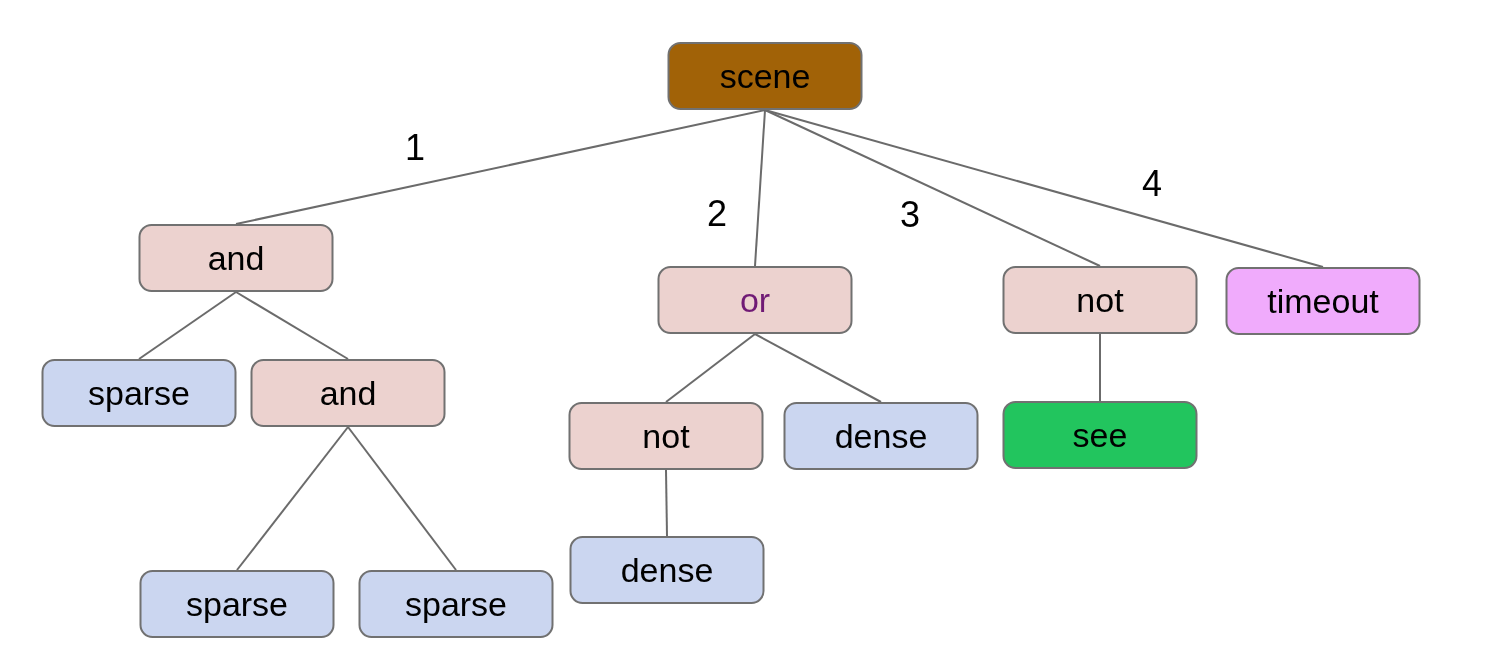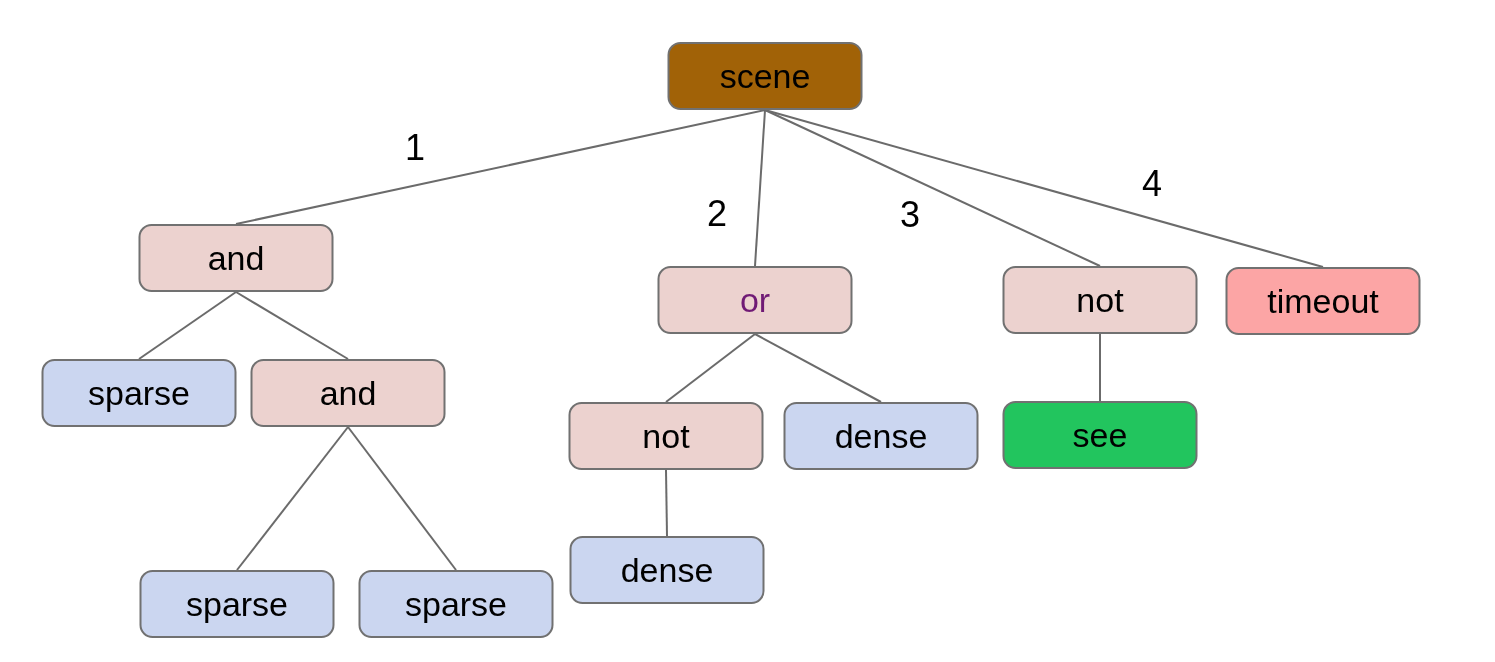--- a/index.html
+++ b/index.html
@@ -75,21 +75,21 @@
       </div>
       <div class="node" style="left: 236px; top: 258px; background: rgb(236, 210, 207); border-color: rgb(113, 113, 113); color: rgb(0, 0, 0);">
         <span>and</span>
       </div>
       <div class="node" style="left: 755px; top: 292px; background: rgb(236, 210, 207); border-color: rgb(113, 113, 113); color: #701a75; margin-top: 8px;">
         <span>or</span>
       </div>
       <div class="node" style="left: 1100px; top: 300px; background: rgb(236, 210, 207); border-color: rgb(113, 113, 113); color: rgb(0, 0, 0);">
         <span>not</span>
       </div>
-      <div class="node" style="left: 1323px; top: 301px; background: #fca5a5; border-color: rgb(113, 113, 113); color: rgb(0, 0, 0);">
+      <div class="node" style="left: 1323px; top: 301px; background: #f0abfc; border-color: rgb(113, 113, 113); color: rgb(0, 0, 0);">
         <span>timeout</span>
       </div>
       <div class="node" style="left: 139px; top: 393px; background: rgb(203, 214, 240); border-color: rgb(113, 113, 113); color: rgb(0, 0, 0);">
         <span>sparse</span>
       </div>
       <div class="node" style="left: 348px; top: 393px; background: rgb(236, 210, 207); border-color: rgb(113, 113, 113); color: rgb(0, 0, 0);">
         <span>and</span>
       </div>
       <div class="node" style="left: 666px; top: 436px; background: rgb(236, 210, 207); border-color: rgb(113, 113, 113); color: rgb(0, 0, 0);">
         <span>not</span>

